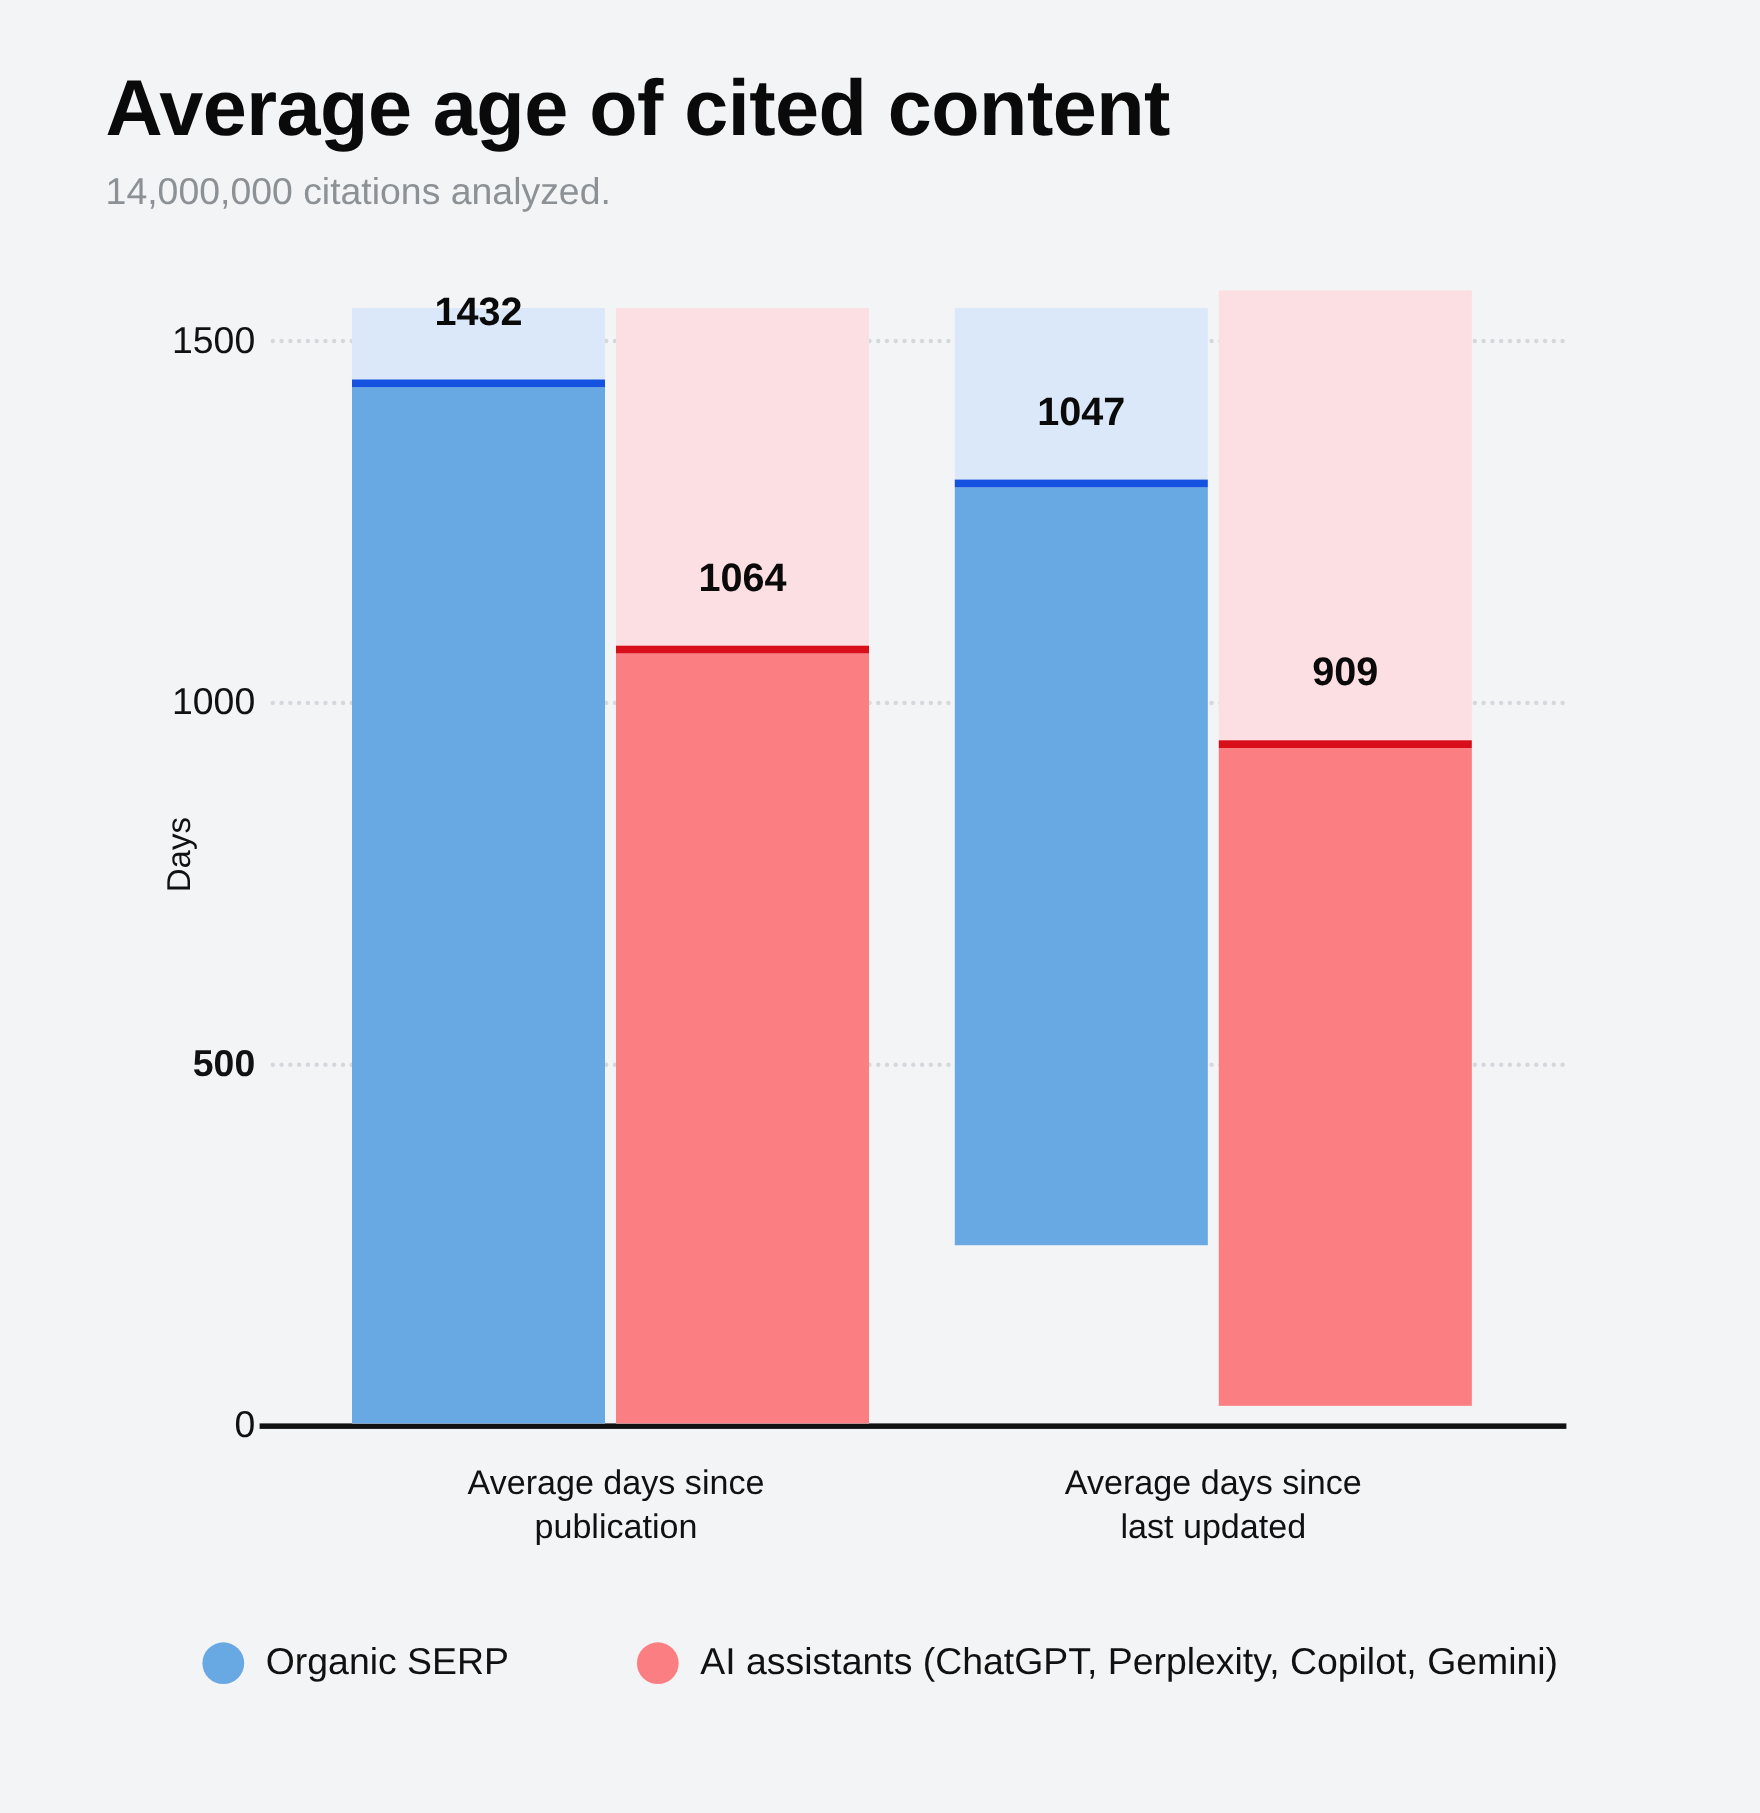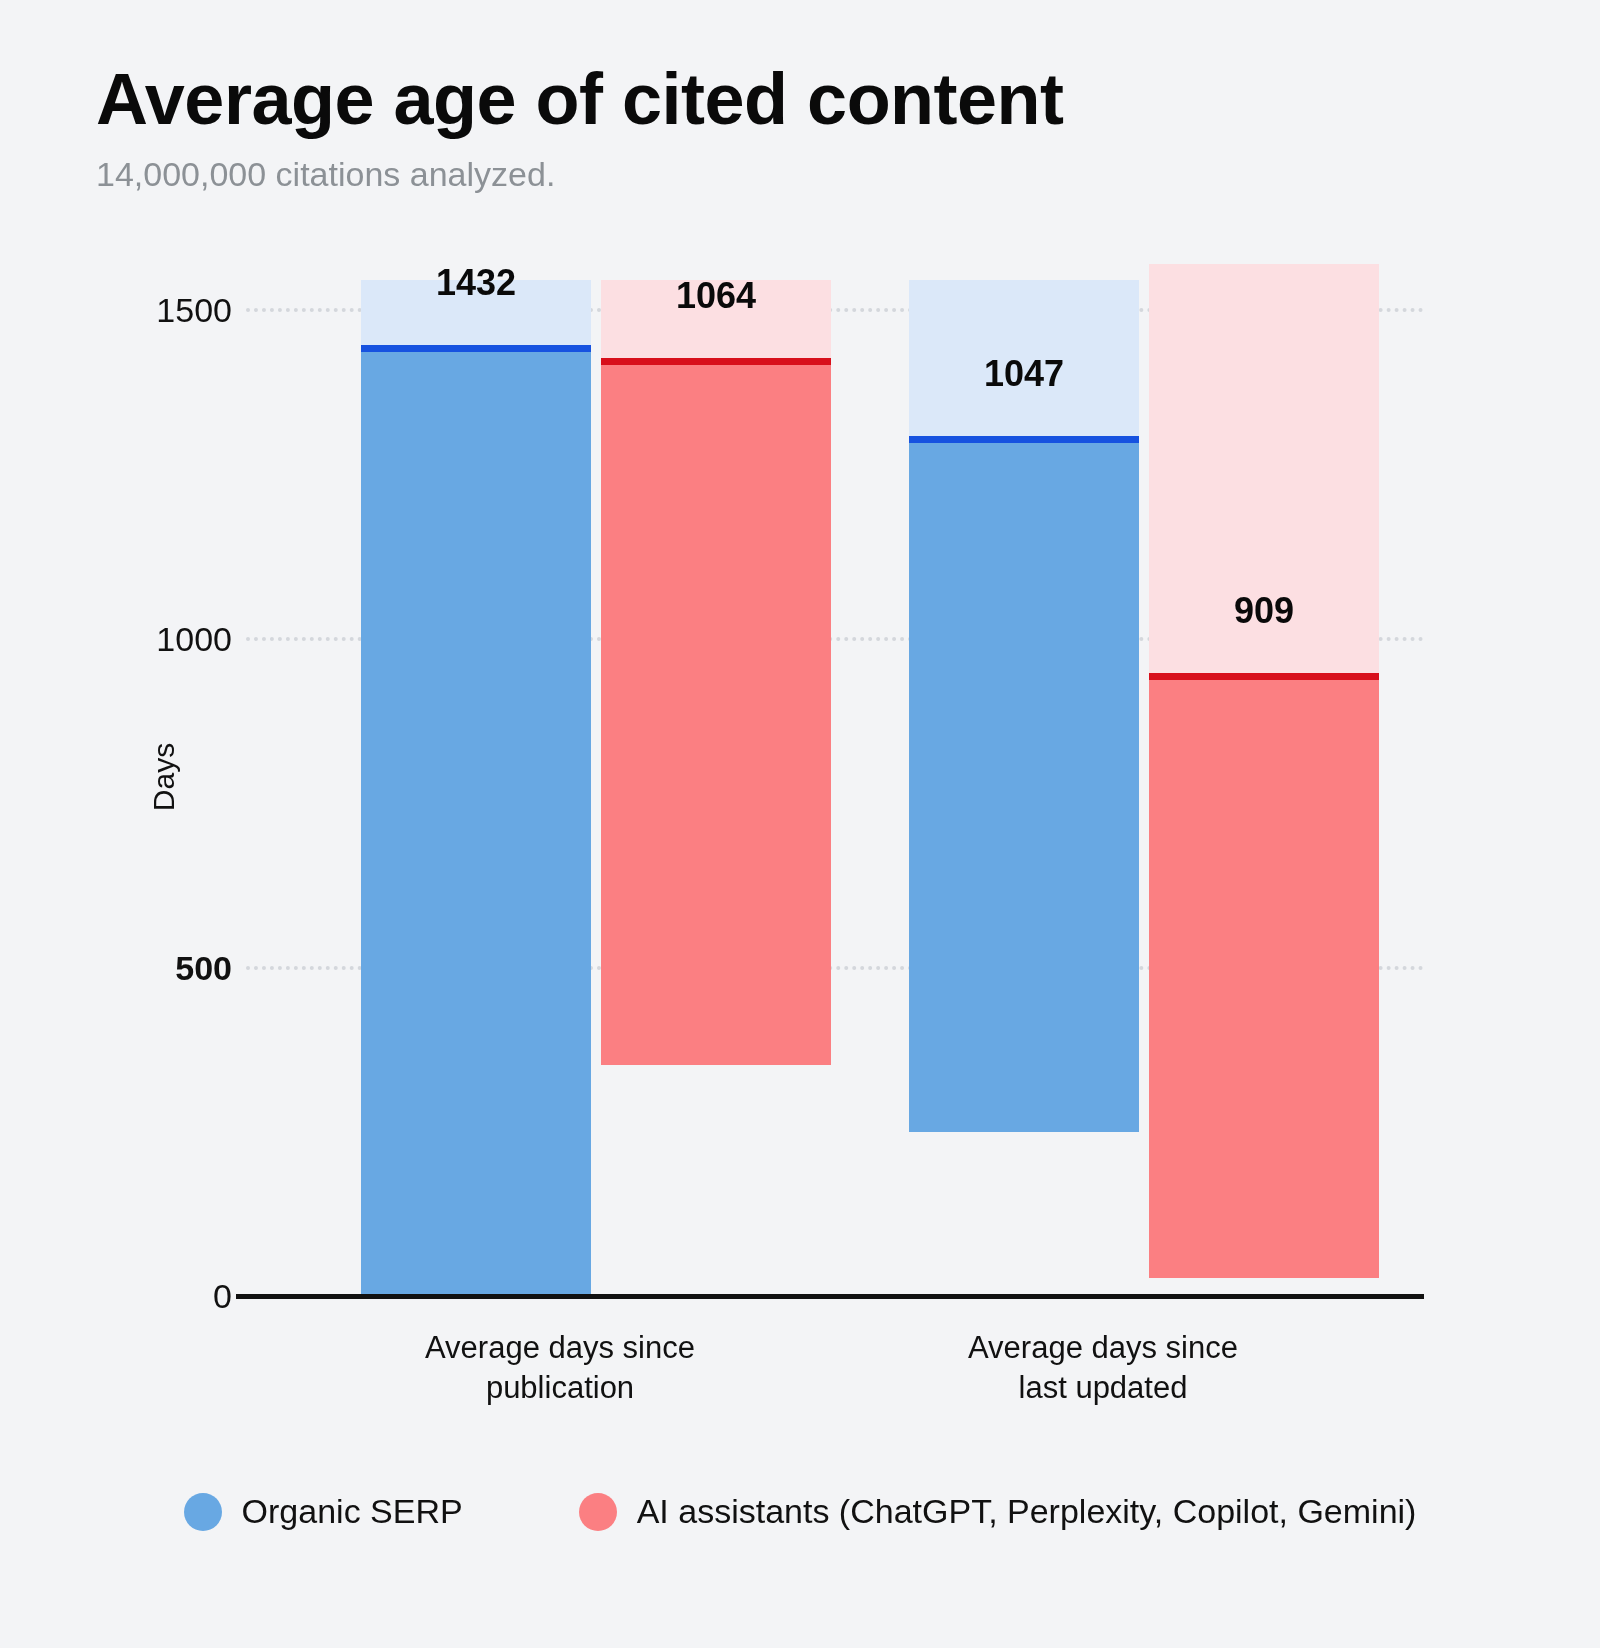--- a/index.html
+++ b/index.html
@@ -88,21 +88,20 @@
   .baseline {
     position: absolute;
     left: 236px;
     width: 1188px;
     height: 5px;
     background: #111111;
   }
   .bar {
     position: absolute;
     bottom: 0;
-    margin-left: 41px;
   }
   .bar-track {
     position: absolute;
     left: 0;
     right: 0;
     bottom: 0;
   }
   .bar-fill {
     position: absolute;
     left: 0;
@@ -196,21 +195,21 @@
 
     <div class="baseline" style="top:1294px;"></div>
 
     <div class="bar series-blue" style="left:320px; width:230px; top:280px; height:1014px;">
       <div class="bar-track" style="top:0;"></div>
       <div class="bar-fill" style="height:942px;"></div>
       <div class="bar-cap" style="bottom:942px;"></div>
       <div class="bar-value" style="bottom:990px;">1432</div>
     </div>
 
-    <div class="bar series-red" style="left:560px; width:230px; top:280px; height:785px;">
+    <div class="bar series-red" style="left:560px; width:230px; top:280px; height:1014px;">
       <div class="bar-track" style="top:0;"></div>
       <div class="bar-fill" style="height:700px;"></div>
       <div class="bar-cap" style="bottom:700px;"></div>
       <div class="bar-value" style="bottom:748px;">1064</div>
     </div>
 
     <div class="bar series-blue" style="left:868px; width:230px; top:280px; height:852px;border-radius:28px;">
       <div class="bar-track" style="top:0;"></div>
       <div class="bar-fill" style="height:689px;"></div>
       <div class="bar-cap" style="bottom:689px;"></div>

